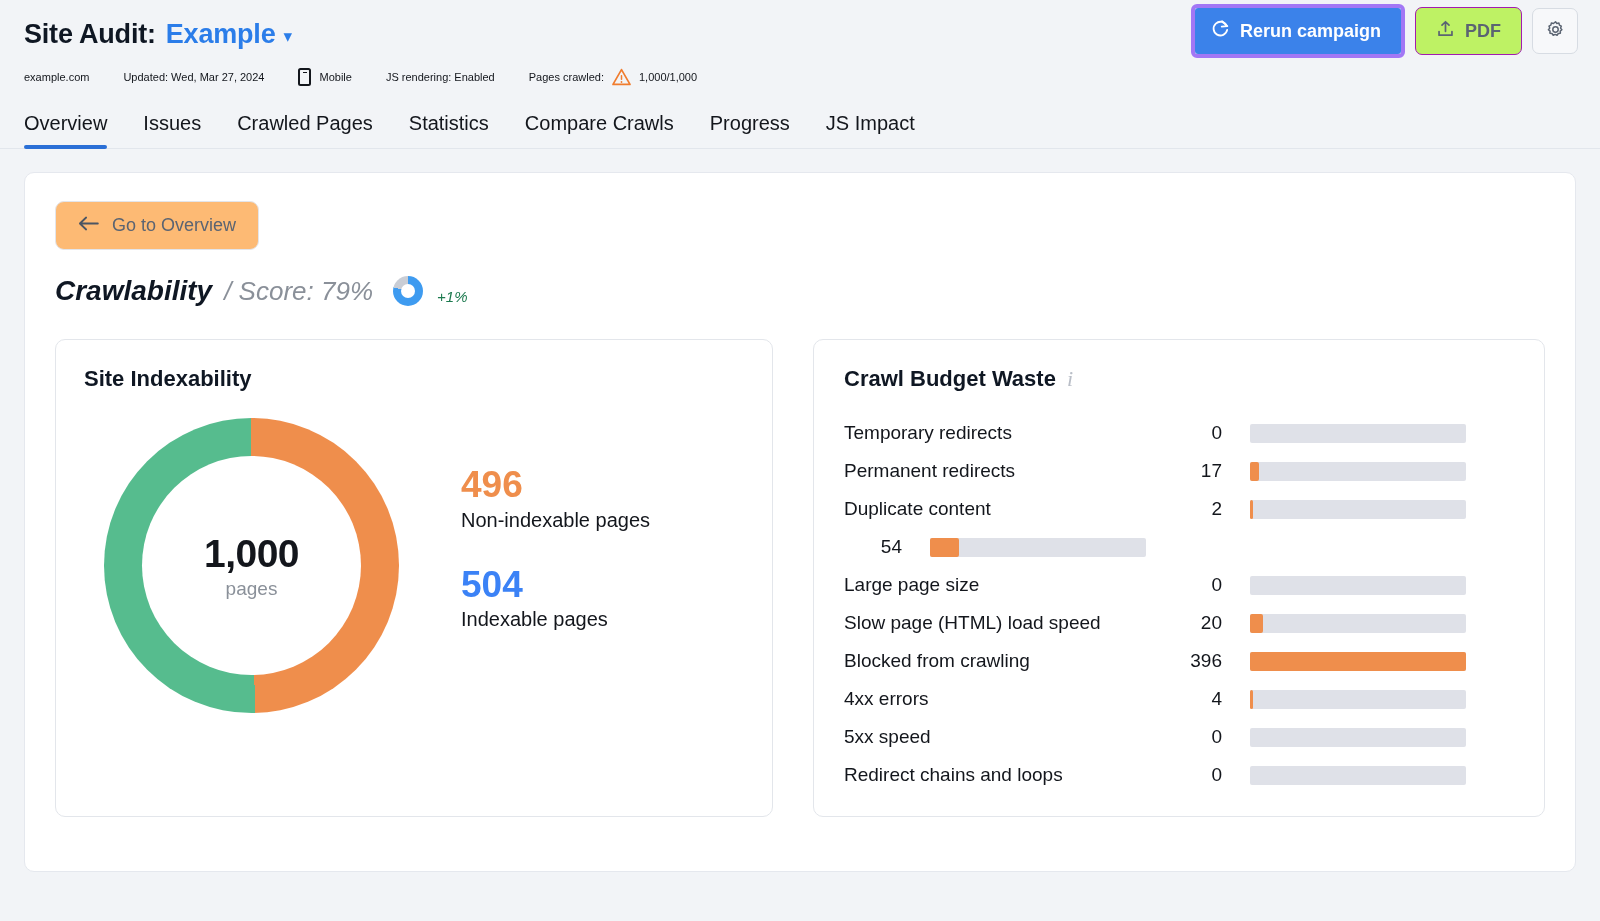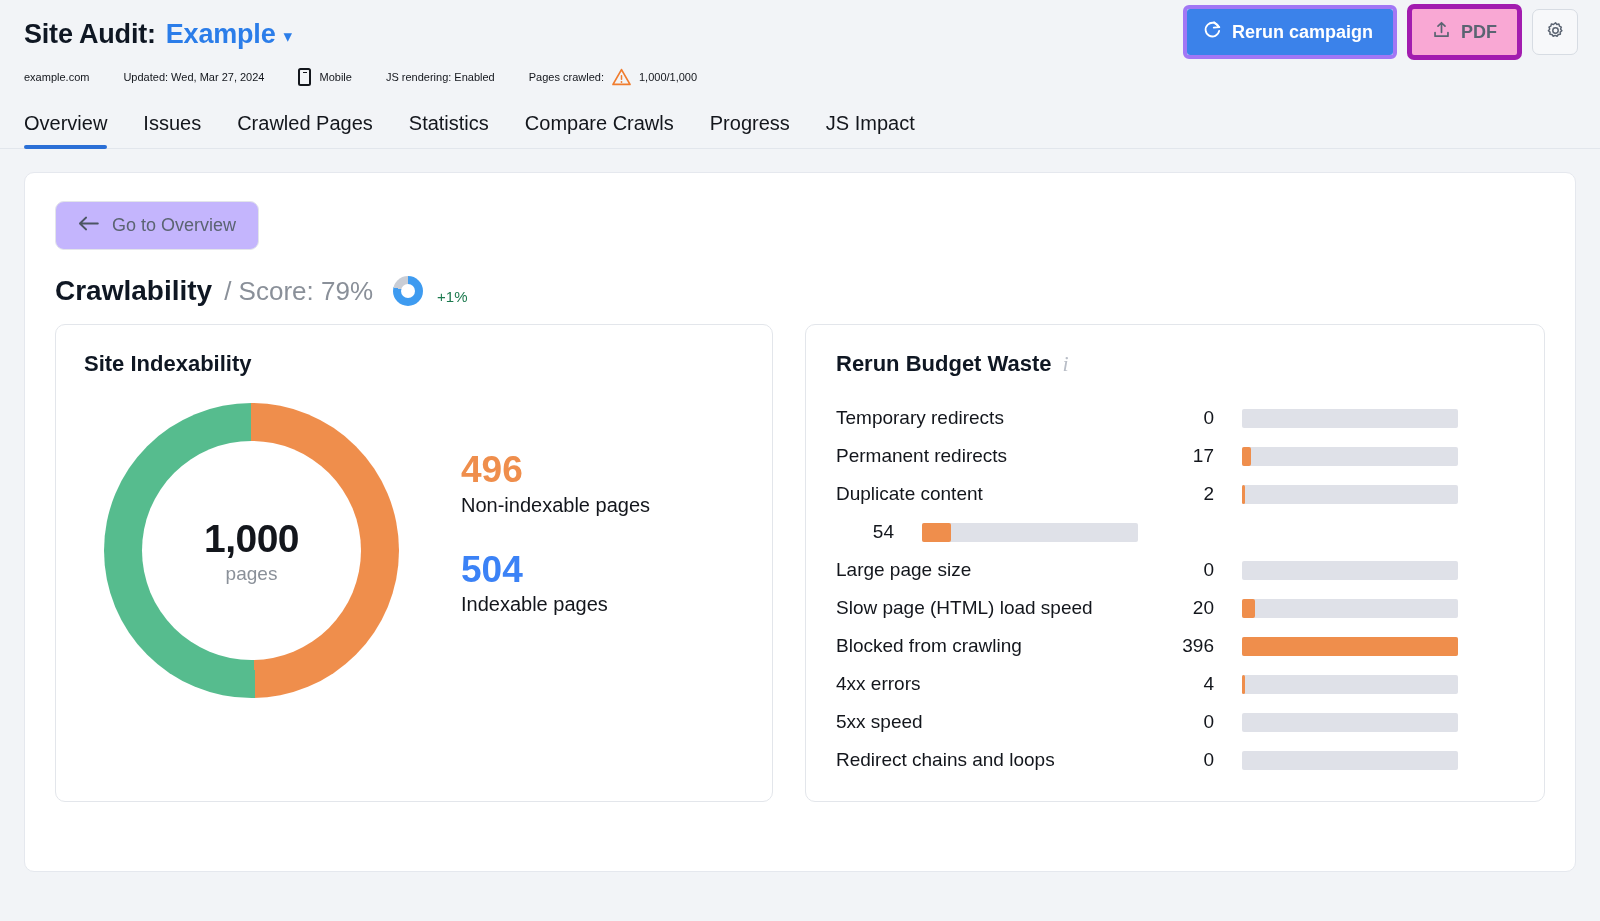--- a/index.html
+++ b/index.html
@@ -28,21 +28,21 @@
   .rerun-wrap { border: 4px solid #a277f5; border-radius: 6px; padding: 0; line-height: 0; }
   .btn-rerun {
     display: flex; align-items: center; gap: 10px;
     background: #3b82ea; color: #fff; border: none;
     font-size: 18px; font-weight: bold; font-family: inherit;
     padding: 11px 20px 11px 16px; border-radius: 3px; cursor: pointer;
     white-space: nowrap;
   }
   .btn-pdf {
     display: flex; align-items: center; gap: 10px;
-    background: #f9a8d4; color: #5b6472; border: 5px solid #a21caf;
+    background: #bef264; color: #5b6472; border: 1px solid #a21caf;
     font-size: 18px; font-weight: bold; font-family: inherit;
     padding: 11px 20px; border-radius: 7px; cursor: pointer;
   }
   .btn-gear {
     width: 46px; height: 46px; background: #f7f8fa; border: 1px solid #d7dce3;
     border-radius: 7px; display: flex; align-items: center; justify-content: center; cursor: pointer;
   }
 
   
   .tabs { display: flex; align-items: flex-end; gap: 0; padding: 0 24px; margin-top: 26px;
@@ -50,36 +50,36 @@
   .tab { font-size: 20px; color: #13161c; padding: 0 0 13px 0; margin-right: 36px; cursor: pointer;
          position: relative; white-space: nowrap; }
   .tab.active { font-weight: normal; }
   .tab.active::after { content: ""; position: absolute; left: 0; right: 0; bottom: -1px; height: 4px; background: #2b6fd6; border-radius: 2px; }
 
   
   .page-card { margin: 23px 24px 0 24px; background: #fff; border: 1px solid #e5e8ee; border-radius: 10px;
                height: 700px; padding: 28px 30px; }
   .btn-overview {
     display: inline-flex; align-items: center; gap: 13px;
-    background: #c4b5fd; border: 1px solid #e3e5ea; border-radius: 9px;
+    background: #fdba74; border: 1px solid #e3e5ea; border-radius: 9px;
     font-size: 18px; color: #5b6472; font-family: inherit;
     padding: 13px 22px; cursor: pointer;
   }
 
-  .section-title-row { display: flex; align-items: center; gap: 12px; margin-top: 25px; }
+  .section-title-row { display: flex; align-items: center; gap: 12px; margin-top: 25px; font-style: italic; }
   .sec-title { font-size: 28px; font-weight: bold; color: #0f1723; }
   .sec-score { font-size: 26px; color: #8a9099; }
   .score-donut { width: 30px; height: 30px; border-radius: 50%;
      background: conic-gradient(#3e9bf0 0 0.79turn, #c9cdd5 0.79turn 1turn);
      position: relative; margin-left: 8px; }
   .score-donut::after { content: ""; position: absolute; inset: 8px; background: #fff; border-radius: 50%; }
   .score-delta { font-size: 15px; color: #1d7a4f; font-weight: normal; margin-left: 2px; margin-top: 10px; }
 
   
-  .panels { display: flex; gap: 32px; margin-top: 17px; }
+  .panels { display: flex; gap: 40px; margin-top: 32px; }
   .panel { border: 1px solid #e3e6eb; border-radius: 10px; background: #fff; padding: 26px 28px; }
   .panel-left { width: 718px; height: 478px; }
   .panel-right { flex: 1; height: 478px; padding: 26px 30px; }
   .panel-title { font-size: 22px; font-weight: bold; color: #0f1723; }
   .panel-title-row { display: flex; align-items: center; gap: 11px; }
   .info-icon { font-family: "Liberation Serif", serif; font-style: italic; font-size: 22px; color: #b9bec7; line-height: 1; }
 
   
   .donut-area { display: flex; align-items: center; margin-top: 26px; padding-left: 20px; }
   .donut {
@@ -226,21 +226,21 @@
           <div class="legend-block">
             <div class="legend-num green">504</div>
             <div class="legend-label">Indexable pages</div>
           </div>
         </div>
       </div>
     </div>
 
     <div class="panel panel-right">
       <div class="panel-title-row">
-        <span class="panel-title">Rerun Budget Waste</span>
+        <span class="panel-title">Crawl Budget Waste</span>
         <span class="info-icon">i</span>
       </div>
       <div class="waste-list" id="waste-list">
           <div class="waste-row">
             <div class="waste-label">Temporary redirects</div>
             <div class="waste-value">0</div>
             <div class="waste-track"></div>
           </div>
           <div class="waste-row">
             <div class="waste-label">Permanent redirects</div>

